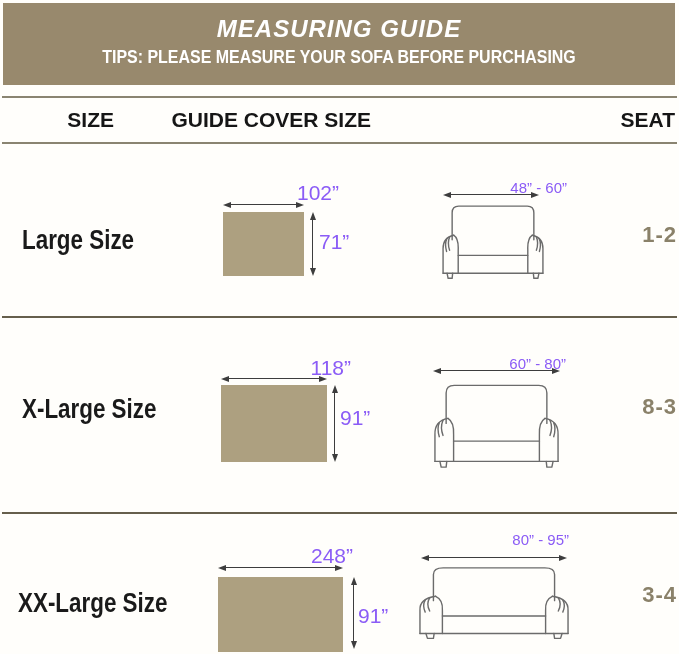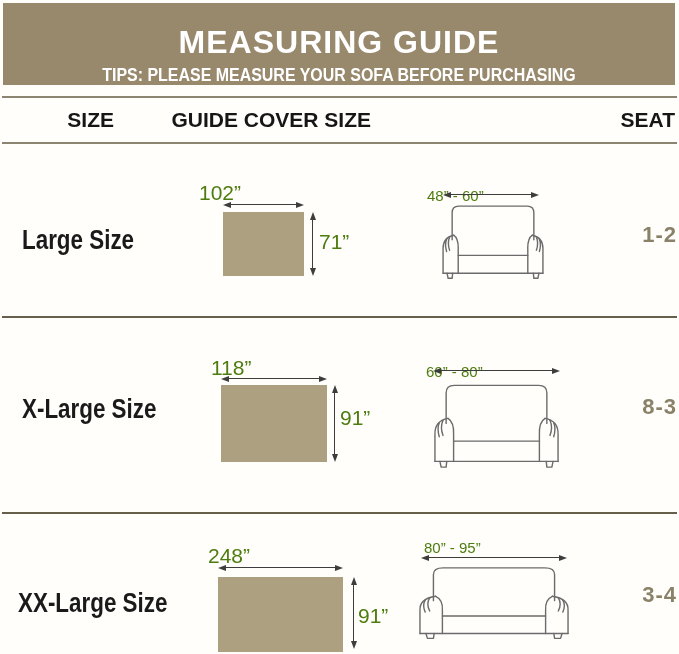--- a/index.html
+++ b/index.html
@@ -8,21 +8,21 @@
     background:var(--bg,#fffefb);
     font-family:"Liberation Sans", sans-serif;
     color:var(--text,#1c1c1c);
   }
   
   .banner {
     position:absolute; left:3px; top:3px; width:672px; height:82px;
     background:var(--banner-bg,#98896d); text-align:center; color:var(--banner-text,#fff);
   }
   .banner .title {
-    margin-top:21px; font-size:32px; font-weight:bold; letter-spacing:1px; white-space:nowrap;
+    margin-top:12px; font-size:24px; font-weight:bold; letter-spacing:1px; white-space:nowrap;font-style:italic;
   }
   .banner .subtitle {
     margin-top:3px; font-size:19px; font-weight:bold; white-space:nowrap;
     transform:scaleX(.84); transform-origin:center;
   }
   
   .hline { position:absolute; left:2px; width:675px; }
   .hline.light { height:2px; background:var(--header-line,#8a8471); }
   .hline.dark  { height:2px; background:var(--row-divider,#665f4c); }
   
@@ -41,22 +41,22 @@
   .dim-h { position:absolute; height:9px; display:flex; align-items:center; }
   .dim-h .ln { flex:1; height:1.5px; background:var(--dim,#3d3d3d); }
   .dim-v { position:absolute; width:9px; display:flex; flex-direction:column; align-items:center; }
   .dim-v .ln { flex:1; width:1.5px; background:var(--dim,#3d3d3d); }
   .ah { width:0; height:0; }
   .ah.left  { border-top:3.5px solid transparent; border-bottom:3.5px solid transparent; border-right:8px solid var(--dim,#3d3d3d); }
   .ah.right { border-top:3.5px solid transparent; border-bottom:3.5px solid transparent; border-left:8px solid var(--dim,#3d3d3d); }
   .ah.up    { border-left:3.5px solid transparent; border-right:3.5px solid transparent; border-bottom:8px solid var(--dim,#3d3d3d); }
   .ah.down  { border-left:3.5px solid transparent; border-right:3.5px solid transparent; border-top:8px solid var(--dim,#3d3d3d); }
   
-  .dim-label { position:absolute; font-size:21px; line-height:24px; text-align:left; white-space:nowrap; color:#4d7c0f; }
-  .dim-label.small { font-size:15px; line-height:18px;margin-top:8px; }
+  .dim-label { position:absolute; font-size:21px; line-height:24px; text-align:right; white-space:nowrap; color:#8b5cf6; }
+  .dim-label.small { font-size:15px; line-height:18px; }
   
   .seat {
     position:absolute; width:80px; height:26px; line-height:26px; text-align:right;
     font-size:22px; font-weight:bold; letter-spacing:1px; color:var(--seat,#8a8169);
   }
   
   .sofa { position:absolute; }
   .sofa svg { width:100%; height:100%; display:block; fill:none; stroke:var(--sofa,#6b6b6b); stroke-width:1.4px; stroke-linecap:round; stroke-linejoin:round; }
   .defs-hidden { position:absolute; width:0; height:0; overflow:hidden; }
 </style>

